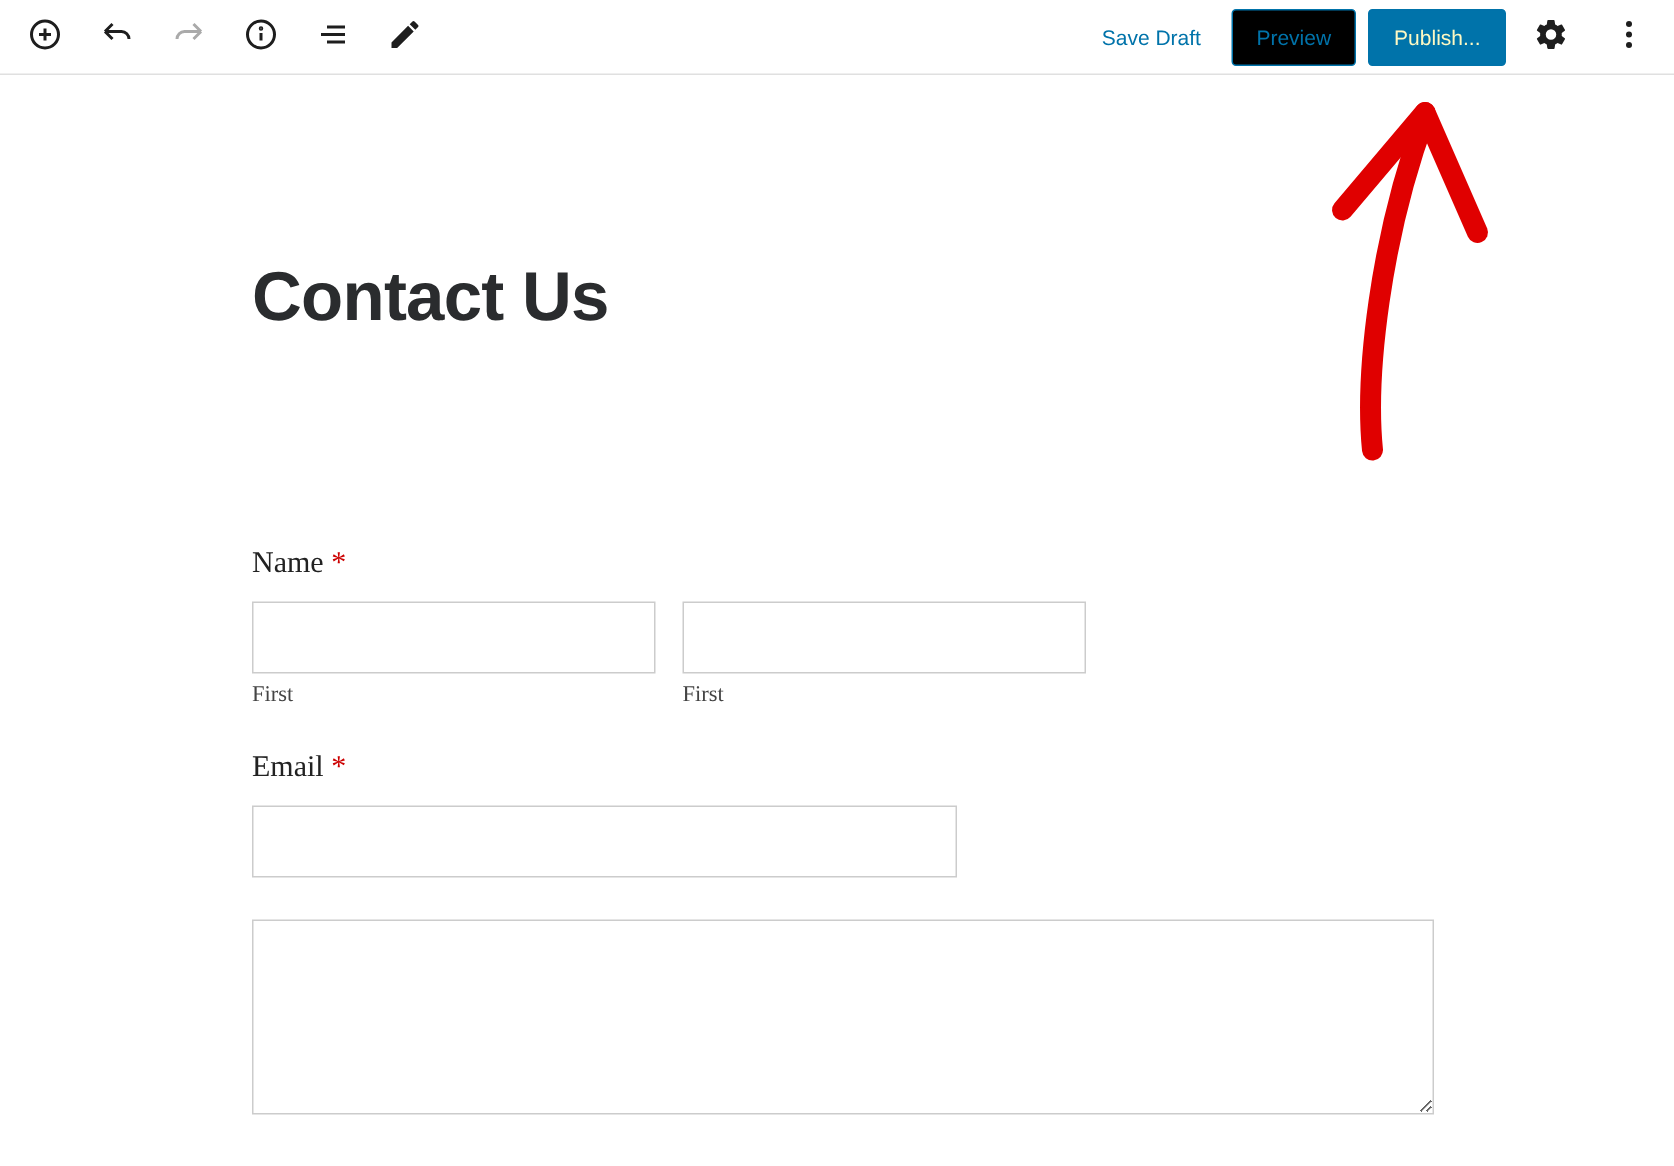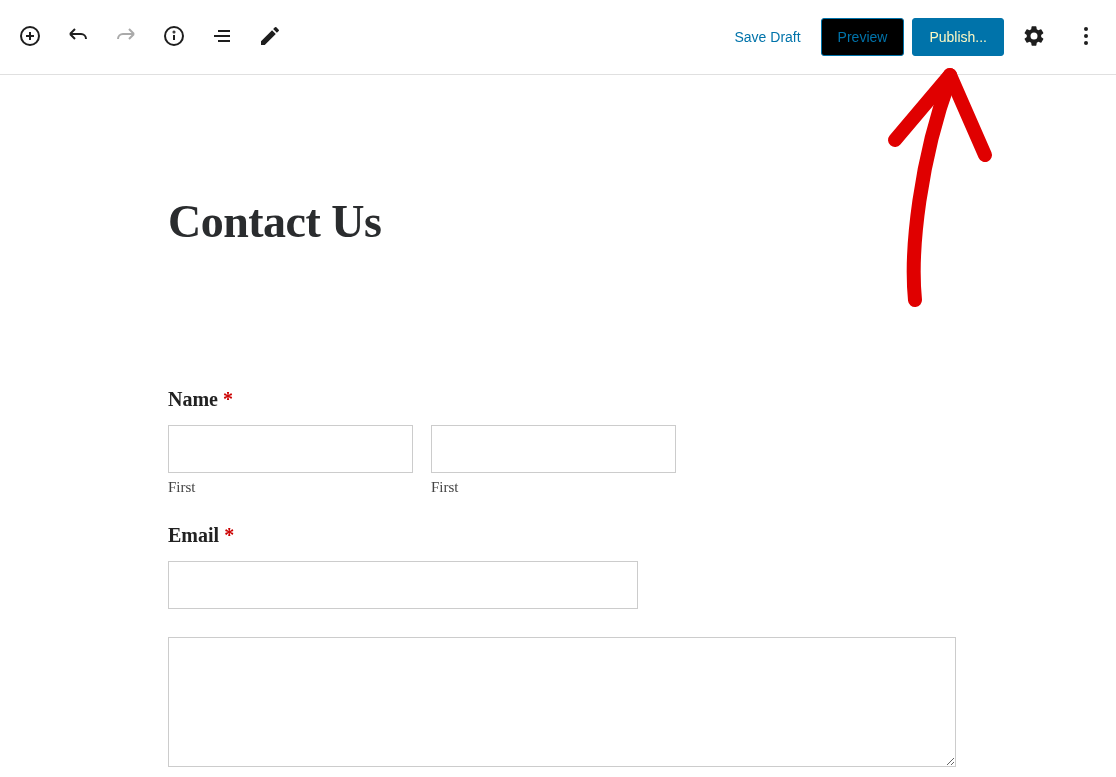--- a/index.html
+++ b/index.html
@@ -1,38 +1,38 @@
 <!DOCTYPE html>
 <html><head>
   <meta charset="utf-8">
   <style>
     * { box-sizing: border-box; margin: 0; padding: 0; }
     body { font-family: -apple-system, BlinkMacSystemFont, "Segoe UI", Roboto, sans-serif; background: #fff; width: 1116px; height: 777px; overflow: hidden; position: relative; }
     
-    .toolbar { height: 75px; border-bottom: 1px solid #e0e0e0; display: flex; align-items: center; padding: 0 8px; justify-content: space-between; }
+    .toolbar { height: 50px; border-bottom: 1px solid #e0e0e0; display: flex; align-items: center; padding: 0 8px; justify-content: space-between; }
     .toolbar-left { display: flex; align-items: center; gap: 4px; }
     .toolbar-right { display: flex; align-items: center; gap: 8px; }
     
     .icon-btn { width: 44px; height: 44px; display: flex; align-items: center; justify-content: center; background: transparent; border: none; cursor: pointer; color: #1e1e1e; border-radius: 2px; }
     .icon-btn.disabled { color: #aaa; cursor: default; }
     .icon-btn svg { width: 24px; height: 24px; }
     
     .link-btn { background: transparent; border: none; color: #0073aa; font-size: 14px; cursor: pointer; padding: 8px 12px; }
     .outline-btn { background: #000000; border: 1px solid #0073aa; color: #0073aa; font-size: 14px; cursor: pointer; padding: 10px 16px; border-radius: 3px; }
     .primary-btn { background: #0073aa; border: 1px solid #0073aa; color: #fef9c3; font-size: 14px; cursor: pointer; padding: 10px 16px; border-radius: 3px; }
     
     .content { padding: 120px 168px 0 168px; }
-    .page-title { font-family: Liberation Serif, serif; font-size: 46px; font-weight: 800; color: #2a2c2e; letter-spacing: -0.5px; }
+    .page-title { font-family: Liberation Sans, sans-serif; font-size: 46px; font-weight: 800; color: #2a2c2e; letter-spacing: -0.5px; }
     
     .form-wrap { margin-top: 140px; font-family: Georgia, "Times New Roman", serif; }
     .field { margin-bottom: 28px; }
-    .field-label { font-size: 20px; color: #222; font-weight: 700; }
+    .field-label { font-size: 20px; color: #222; font-weight: 400; }
     .required { color: #cc0000; }
     .name-row { display: flex; gap: 18px; margin-top: 14px; }
-    .name-col { width: 245px; }
+    .name-col { width: 269px; }
     .text-input { width: 100%; height: 48px; border: 1px solid #ccc; padding: 8px; font-size: 16px; font-family: inherit; }
     .sublabel { font-size: 15px; color: #444; margin-top: 6px; font-family: Georgia, serif; }
     .email-input { width: 470px; height: 48px; border: 1px solid #ccc; padding: 8px; margin-top: 14px; font-size: 16px; font-family: inherit; display: block; }
     .textarea { width: 788px; min-height: 130px; border: 1px solid #ccc; padding: 8px; margin-top: 14px; font-size: 16px; font-family: inherit; display: block; resize: vertical; }
     
     .arrow-annotation { position: absolute; top: 60px; left: 870px; pointer-events: none; }
   </style>
 </head>
 <body>
 

